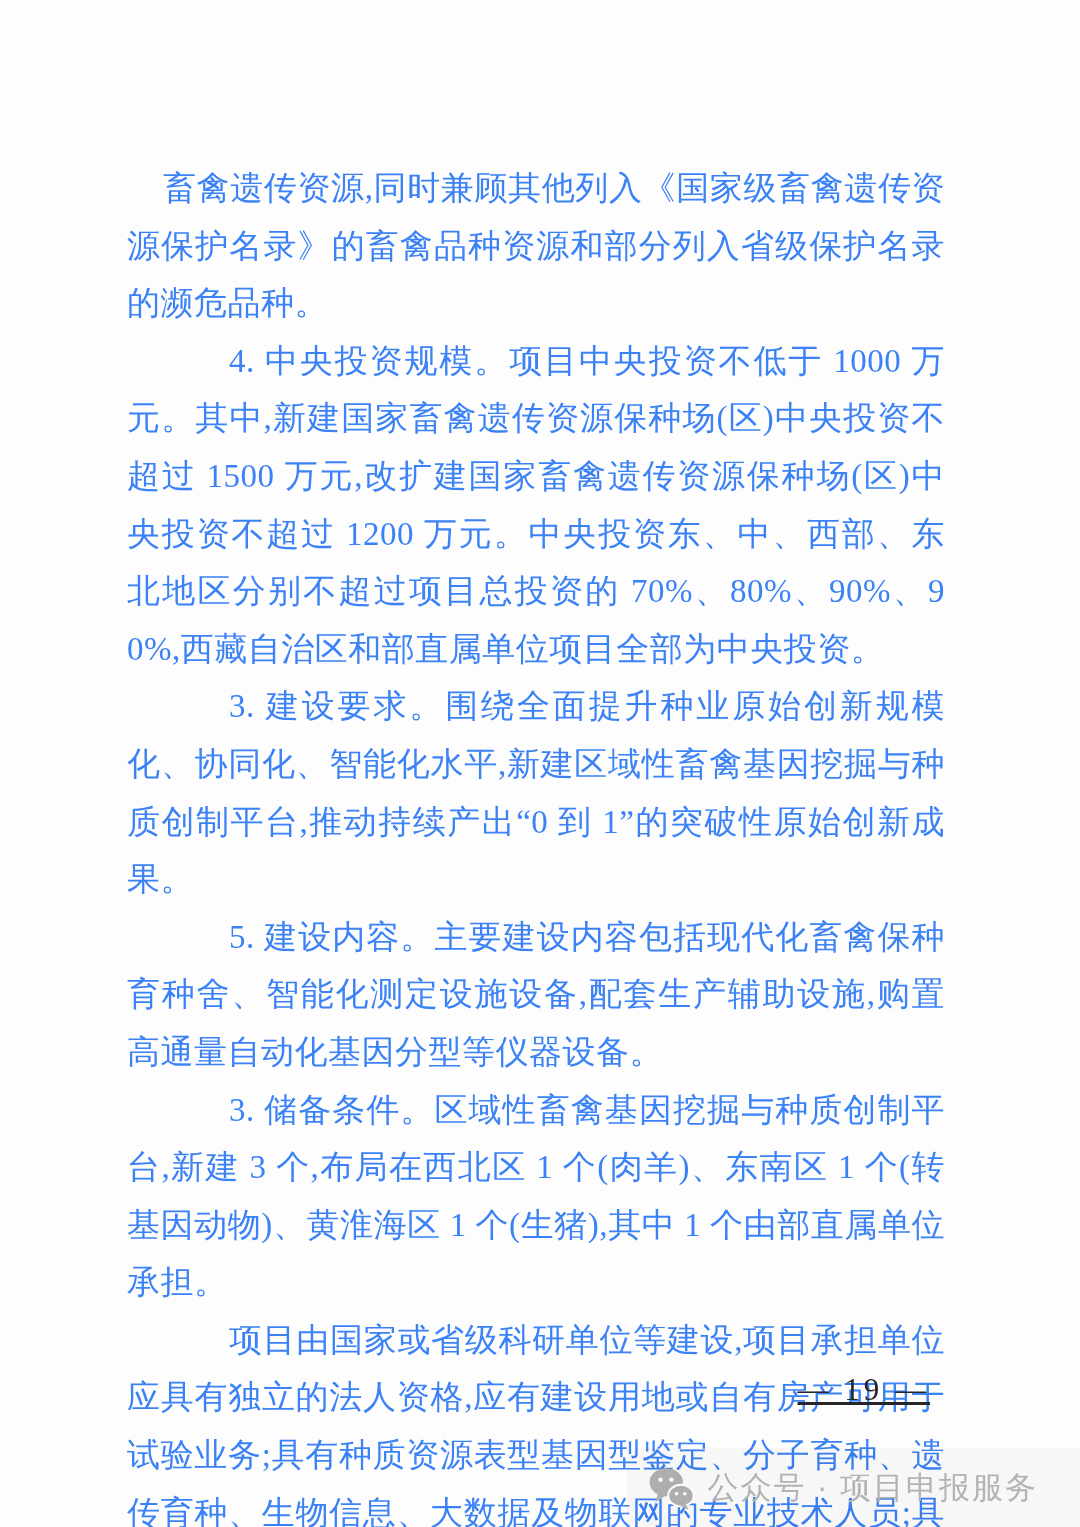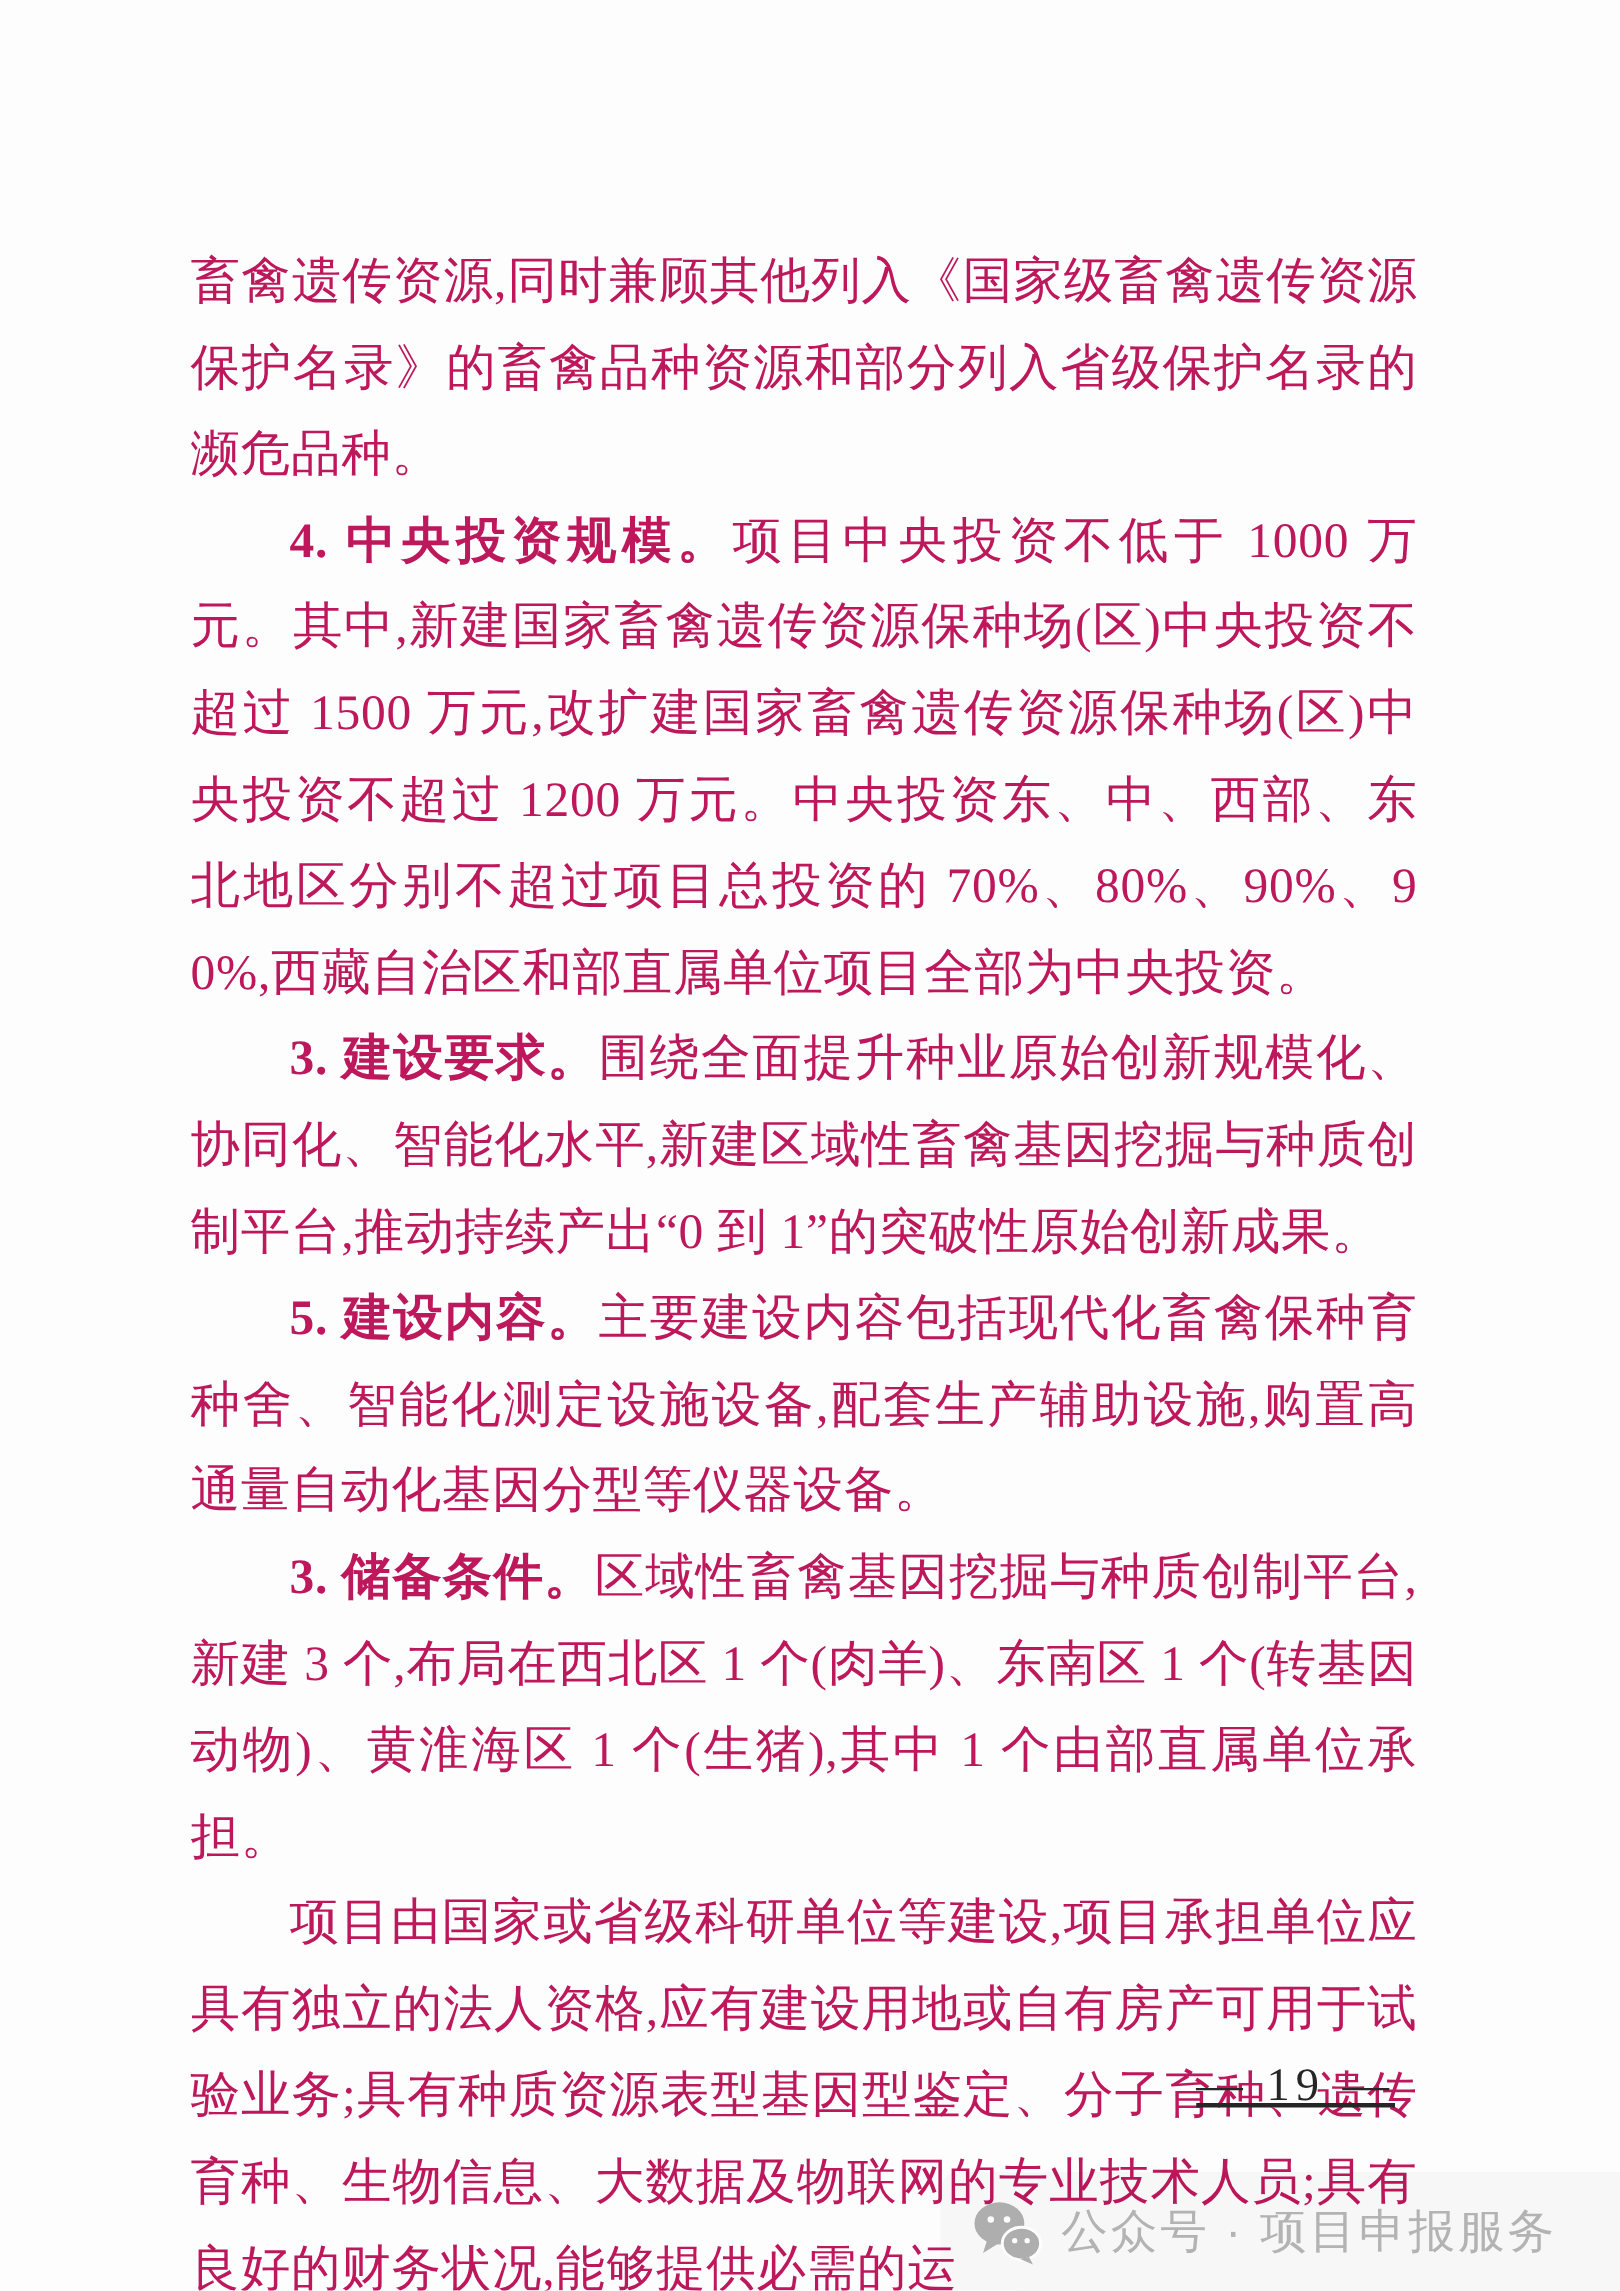--- a/index.html
+++ b/index.html
@@ -18,30 +18,31 @@
     position: absolute;
     left: 127px;
     top: 160px;
     width: 818px;
   }
   .doc-par {
     margin: 0;
     font-size: 33px;
     line-height: 57.6px;
     letter-spacing: 0.5px;
-    color: #be185d;
+    color: #3b82f6;
     text-align: justify;
     text-justify: inter-character;
     word-break: break-all;
   }
   .doc-par.indent {
     text-indent: 2em;
   }
   .doc-par .lead {
-    font-weight: 700;
+    font-weight: 400;
+    margin-left: 36px;
   }
   .page-number {
     position: absolute;
     top: 1372px;
     right: 150px;
     font-size: 31px;
     letter-spacing: 4px;
     color: #262626;
     font-family: "Liberation Serif", "DejaVu Serif", serif;
     text-decoration: underline;

